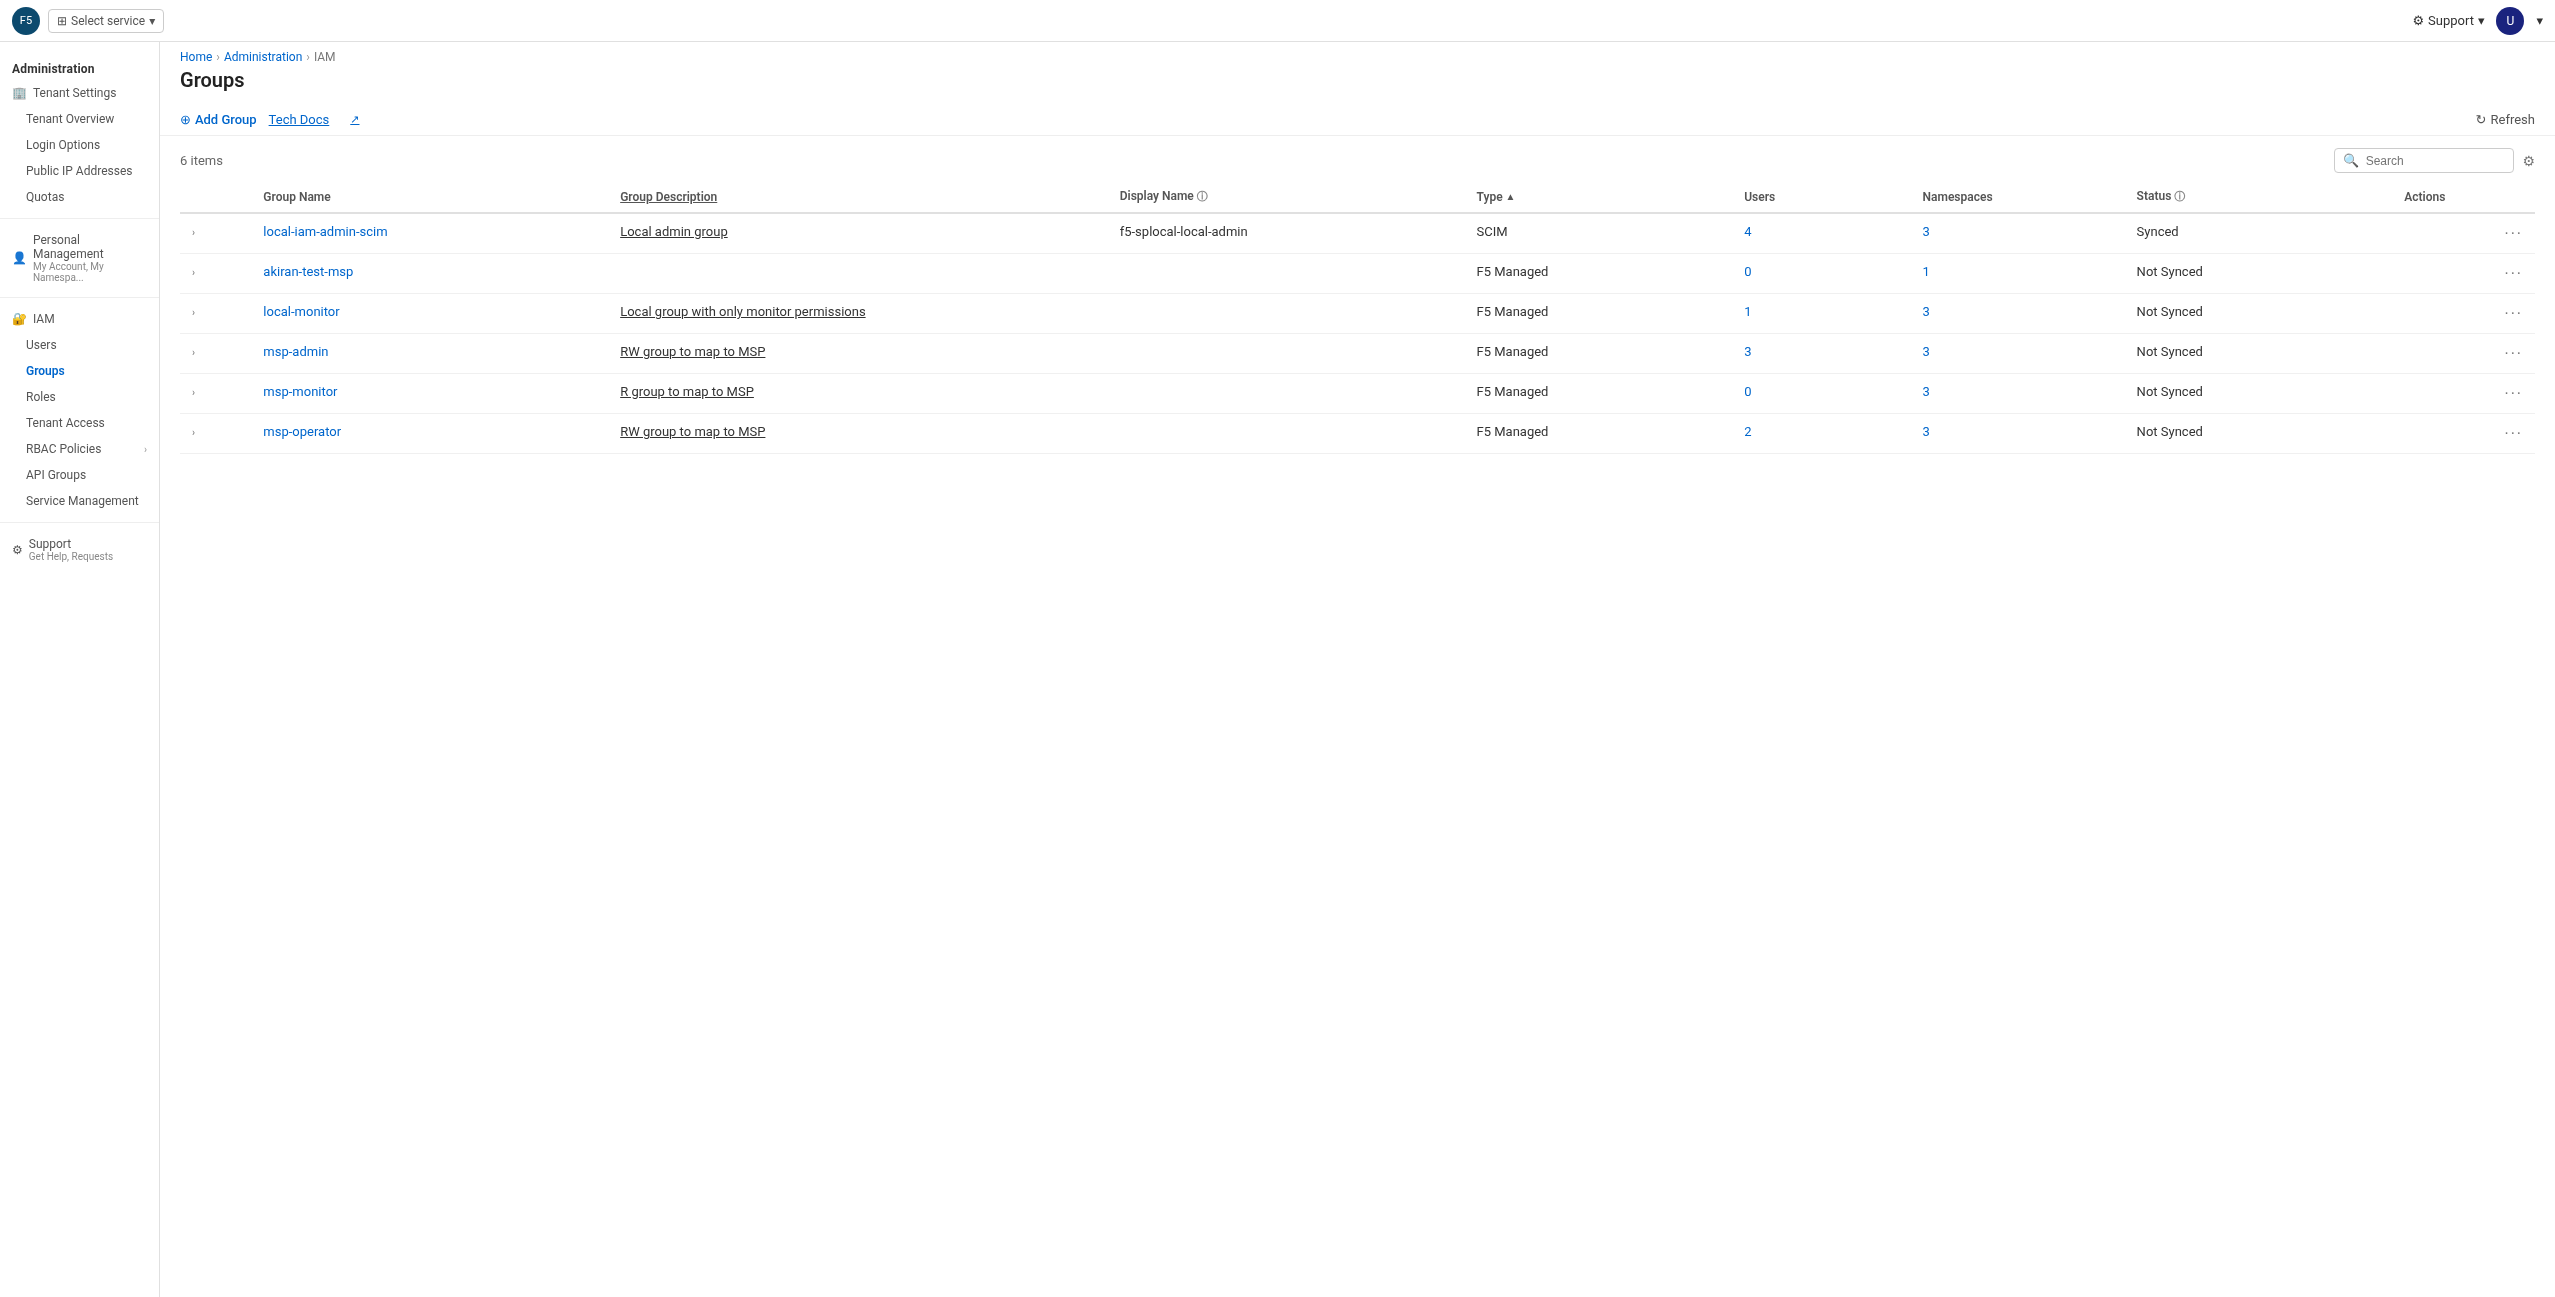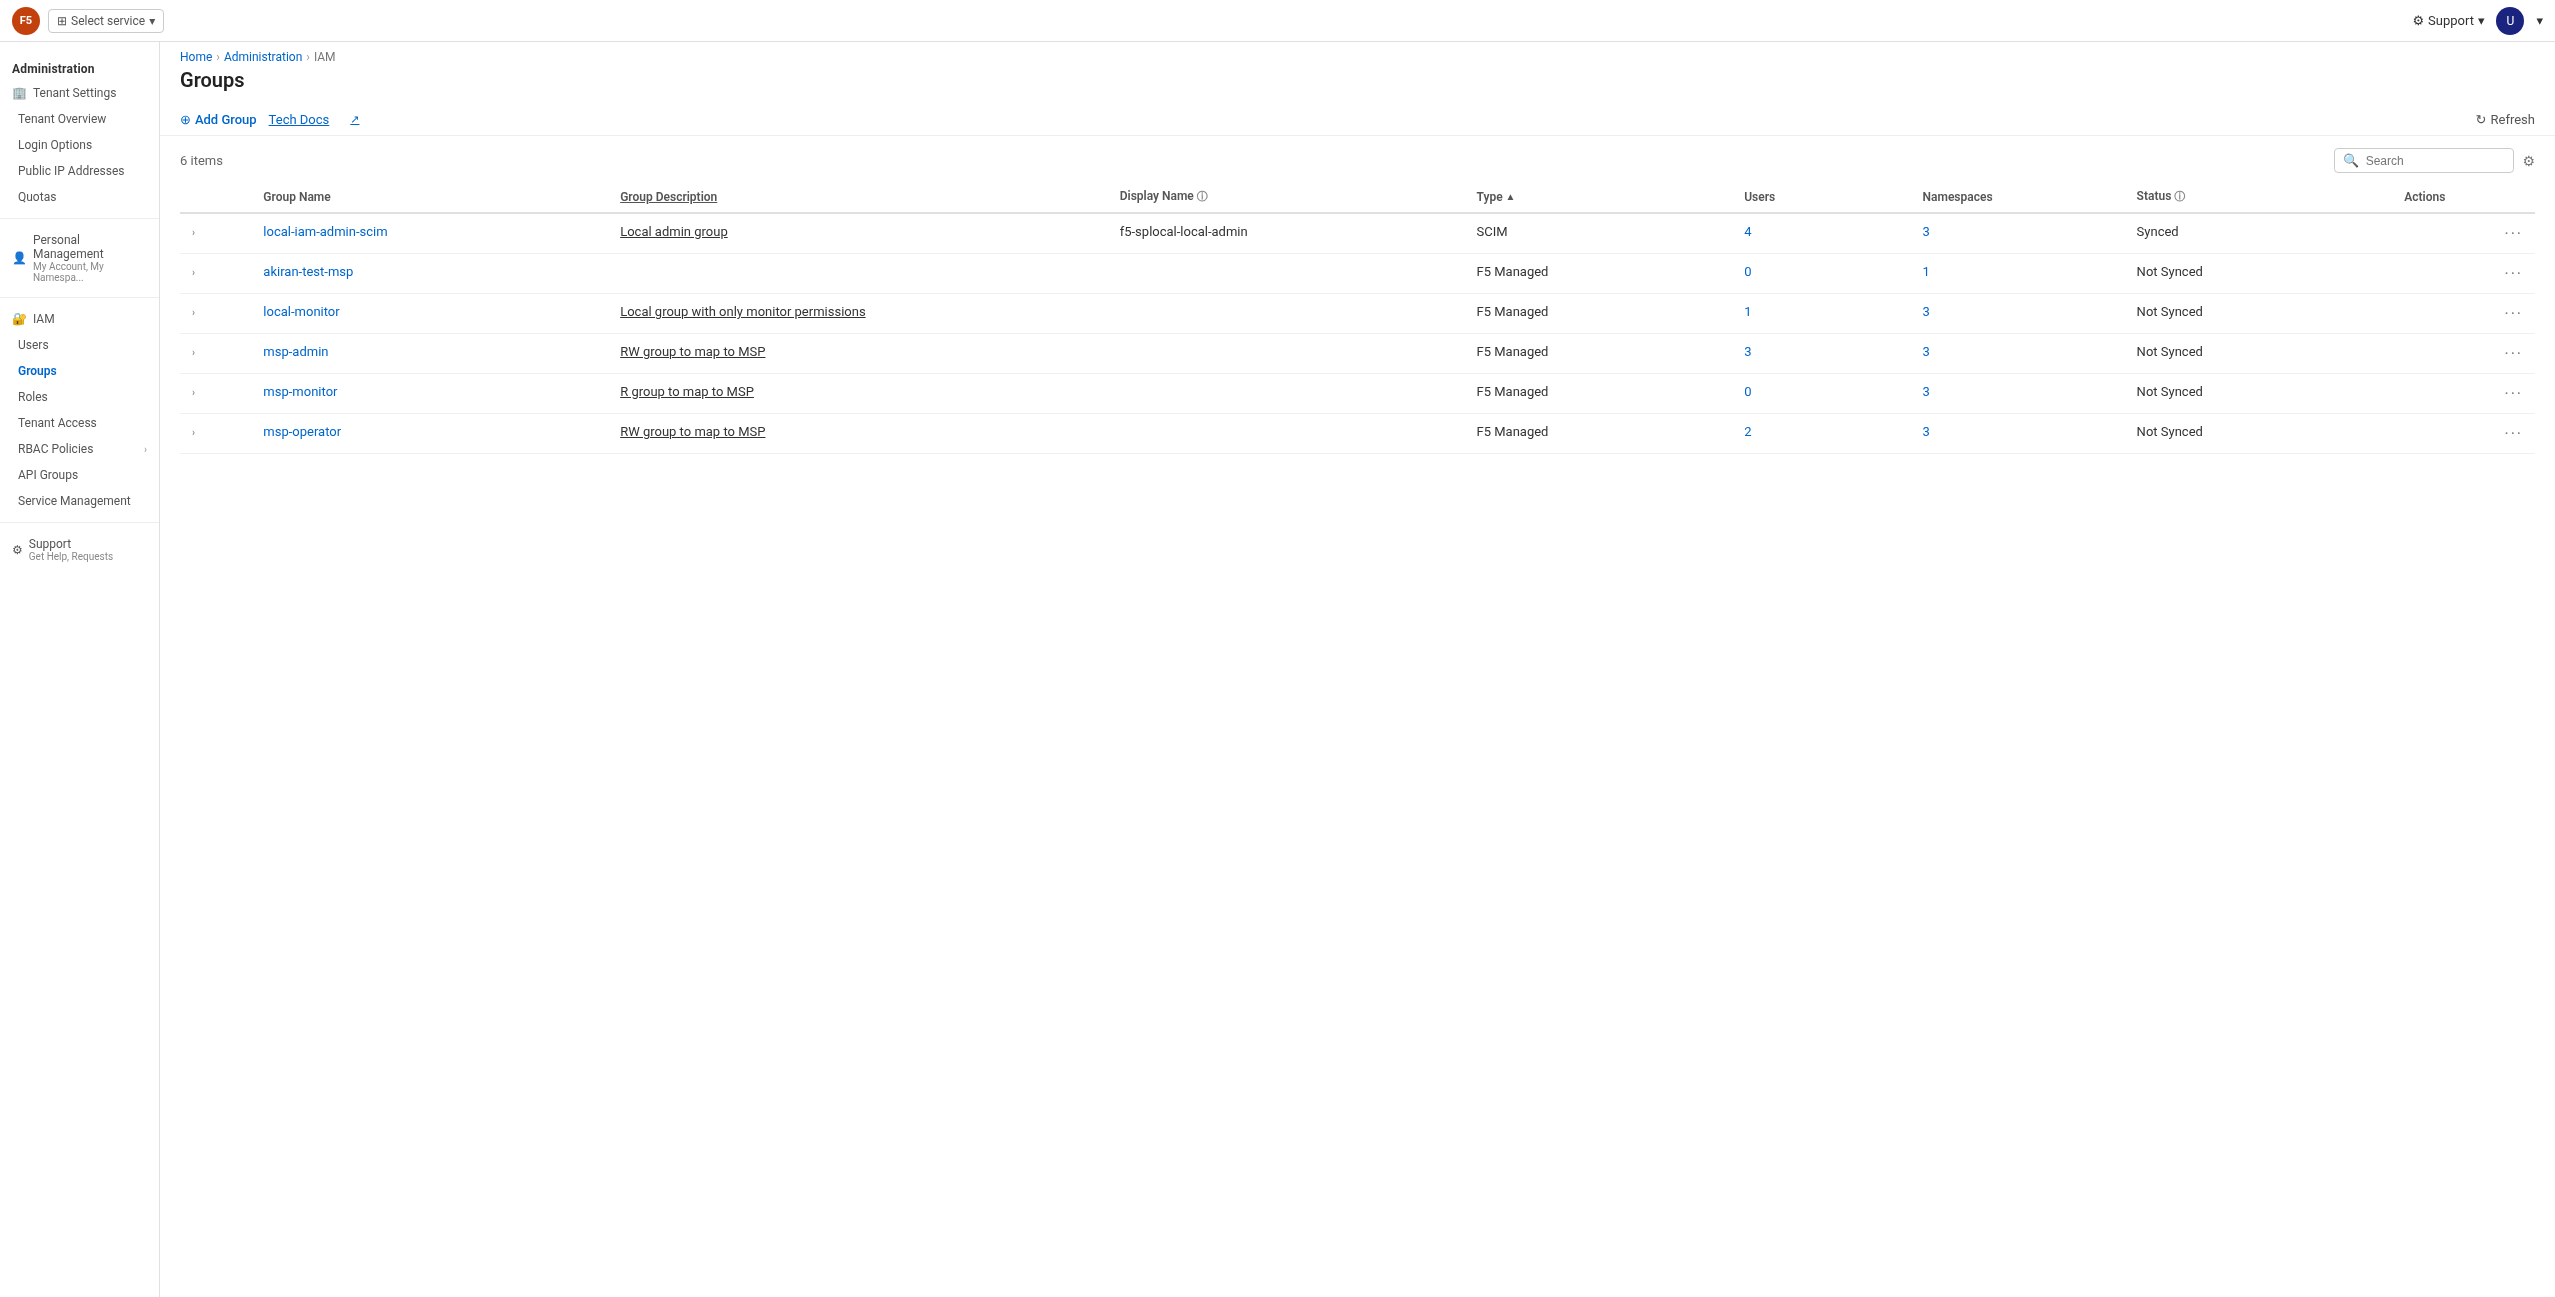--- a/index.html
+++ b/index.html
@@ -10,21 +10,21 @@
       height: 42px;
       background: #fff;
       border-bottom: 1px solid #e0e0e0;
       display: flex;
       align-items: center;
       padding: 0 12px;
       justify-content: space-between;
       flex-shrink: 0;
     }
     .top-nav-left { display: flex; align-items: center; gap: 8px; }
-    .logo { width: 28px; height: 28px; background: #c2410c; border-radius: 50%; display: flex; align-items: center; justify-content: center; color: #fff; font-weight: bold; font-size: 11px; }
+    .logo { width: 28px; height: 28px; background: #0c4a6e; border-radius: 50%; display: flex; align-items: center; justify-content: center; color: #fff; font-weight: normal; font-size: 11px; }
     .service-select {
       display: flex; align-items: center; gap: 4px; border: 1px solid #ccc; border-radius: 4px; padding: 4px 8px; cursor: pointer; font-size: 12px; color: #555; background: #fff;
     }
     .top-nav-right { display: flex; align-items: center; gap: 12px; }
     .support-btn { display: flex; align-items: center; gap: 4px; font-size: 13px; color: #333; cursor: pointer; }
     .user-avatar { width: 28px; height: 28px; border-radius: 50%; background: #1a237e; color: #fff; display: flex; align-items: center; justify-content: center; font-size: 12px; cursor: pointer; }
 
     
     .layout { display: flex; flex: 1; overflow: hidden; }
 
@@ -37,21 +37,21 @@
       flex-shrink: 0;
       padding-top: 12px;
     }
     .sidebar-section-title {
       font-size: 12px; font-weight: 700; color: #333; padding: 8px 12px 4px; letter-spacing: 0.2px;
     }
     .sidebar-item {
       display: flex; align-items: center; gap: 6px; padding: 6px 12px; cursor: pointer; font-size: 12px; color: #555;
     }
     .sidebar-item.active { color: #0066cc; font-weight: 500; }
-    .sidebar-item.sub { padding-left: 18px; font-size: 12px; color: #555; }
+    .sidebar-item.sub { padding-left: 26px; font-size: 12px; color: #555; }
     .sidebar-item.sub.active { color: #0066cc; font-weight: 600; }
     .sidebar-divider { height: 1px; background: #eee; margin: 8px 0; }
     .sidebar-item-with-arrow { display: flex; align-items: center; justify-content: space-between; }
 
     
     .main-content { flex: 1; overflow-y: auto; padding: 0; background: #f9f9f9; }
     .content-inner { background: #fff; min-height: 100%; }
 
     
     .breadcrumb { padding: 8px 20px 0; display: flex; align-items: center; gap: 4px; font-size: 12px; color: #777; }

